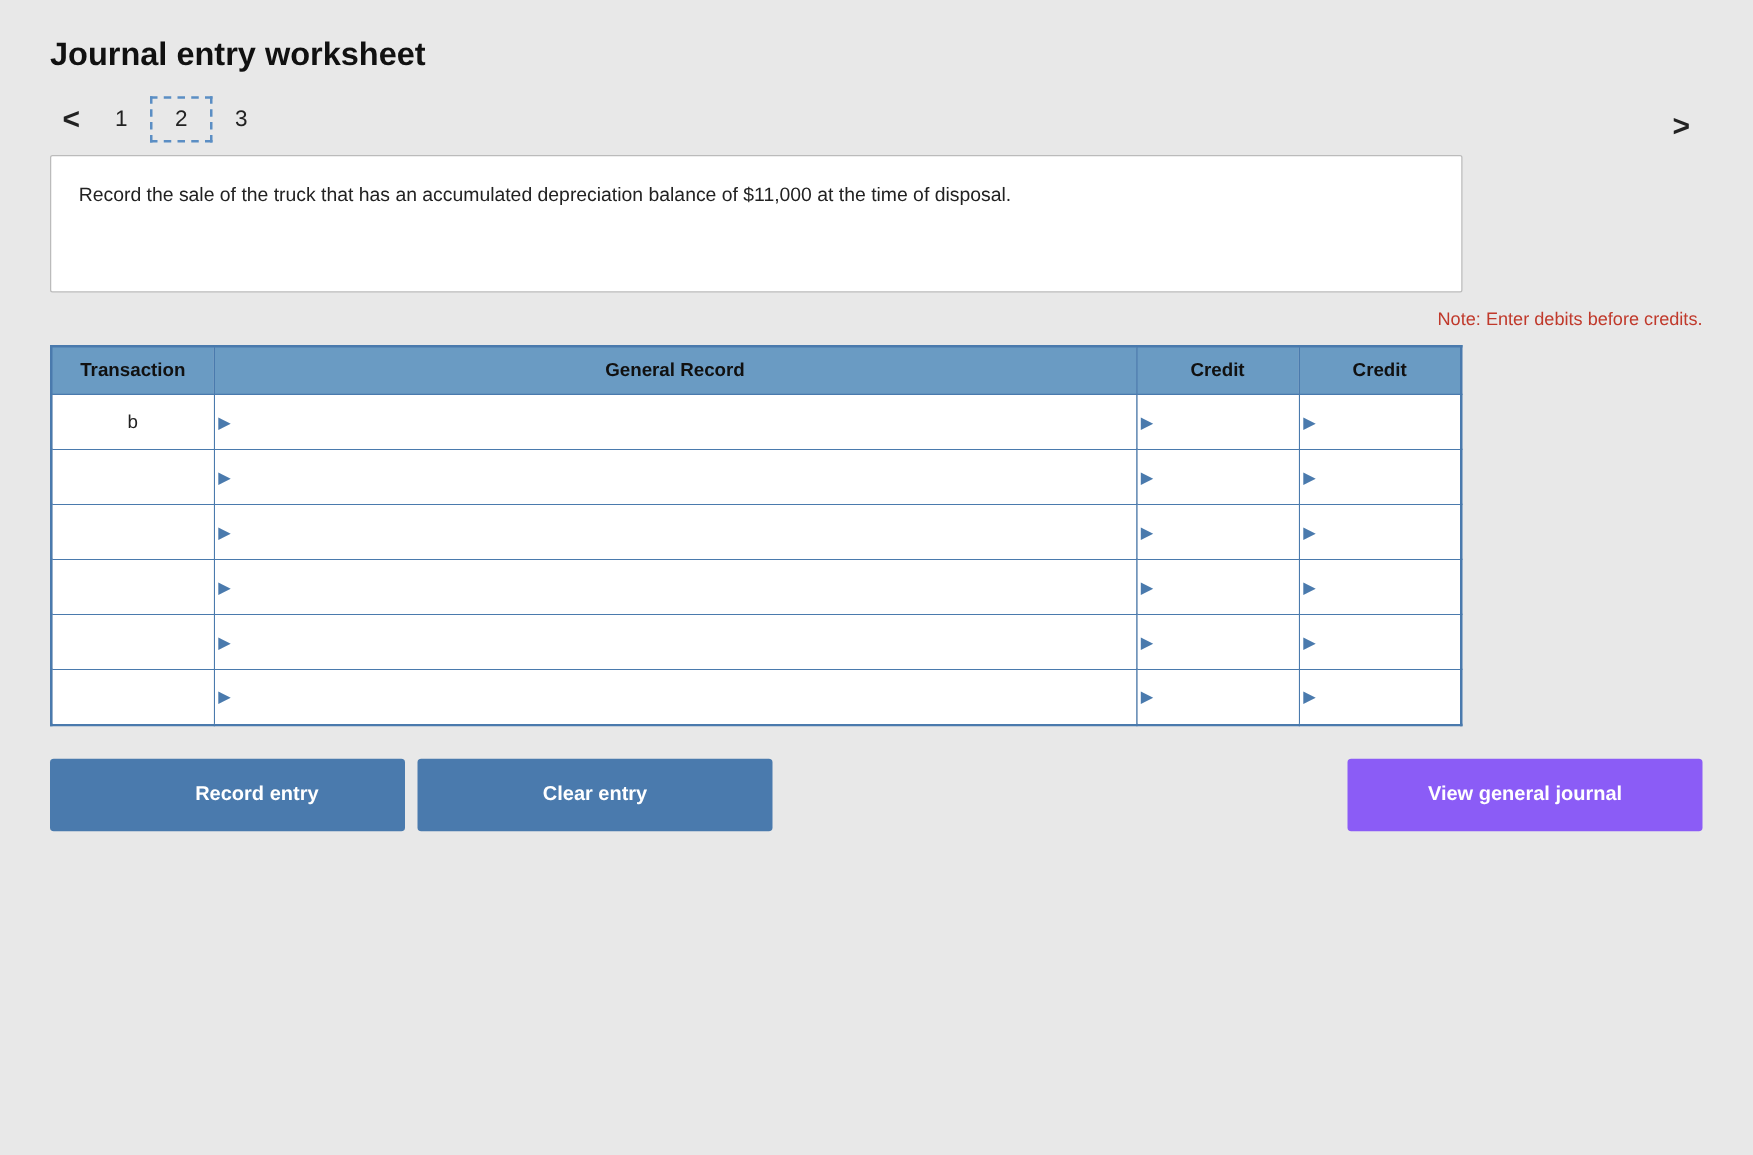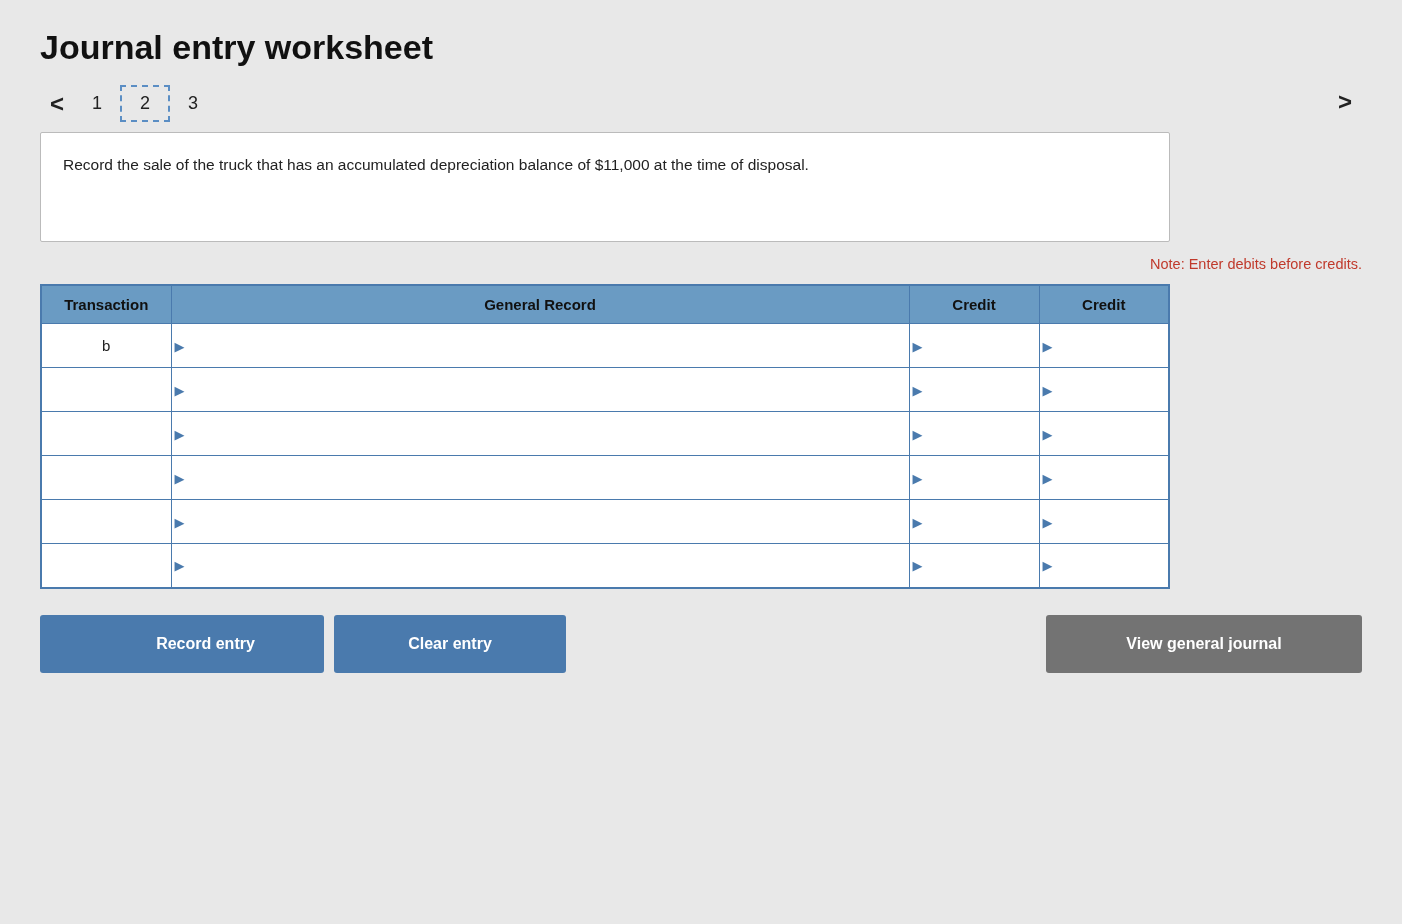--- a/index.html
+++ b/index.html
@@ -11,21 +11,21 @@
       min-height: 924px;
       min-width: 1402px;
     }
     .page-wrapper {
       background: #e8e8e8;
       padding: 28px 40px 40px 40px;
       max-width: 1402px;
       position: relative;
     }
     .page-title {
-      font-size: 34px;
+      font-size: 26px;
       font-weight: 900;
       margin-bottom: 18px;
       color: #111;
     }
     .nav-row {
       display: flex;
       align-items: center;
       margin-bottom: 10px;
       gap: 0;
     }
@@ -134,27 +134,27 @@
       border-radius: 3px;
       text-align: center;
       user-select: none;
     }
     .btn-record {
       width: 284px;
       margin-right: 10px;
       padding-left: 47px;
     }
     .btn-clear {
-      width: 232px;
+      width: 284px;
       margin-right: 6px;
     }
     .btn-view {
-      width: 316px;
+      width: 284px;
       margin-left: auto;
-      background: #737373;
+      background: #8b5cf6;
     }
   </style>
 </head>
 <body>
 
 <div class="page-wrapper">
 
   <div class="page-title">Journal entry worksheet</div>
 
   <div class="nav-row">

